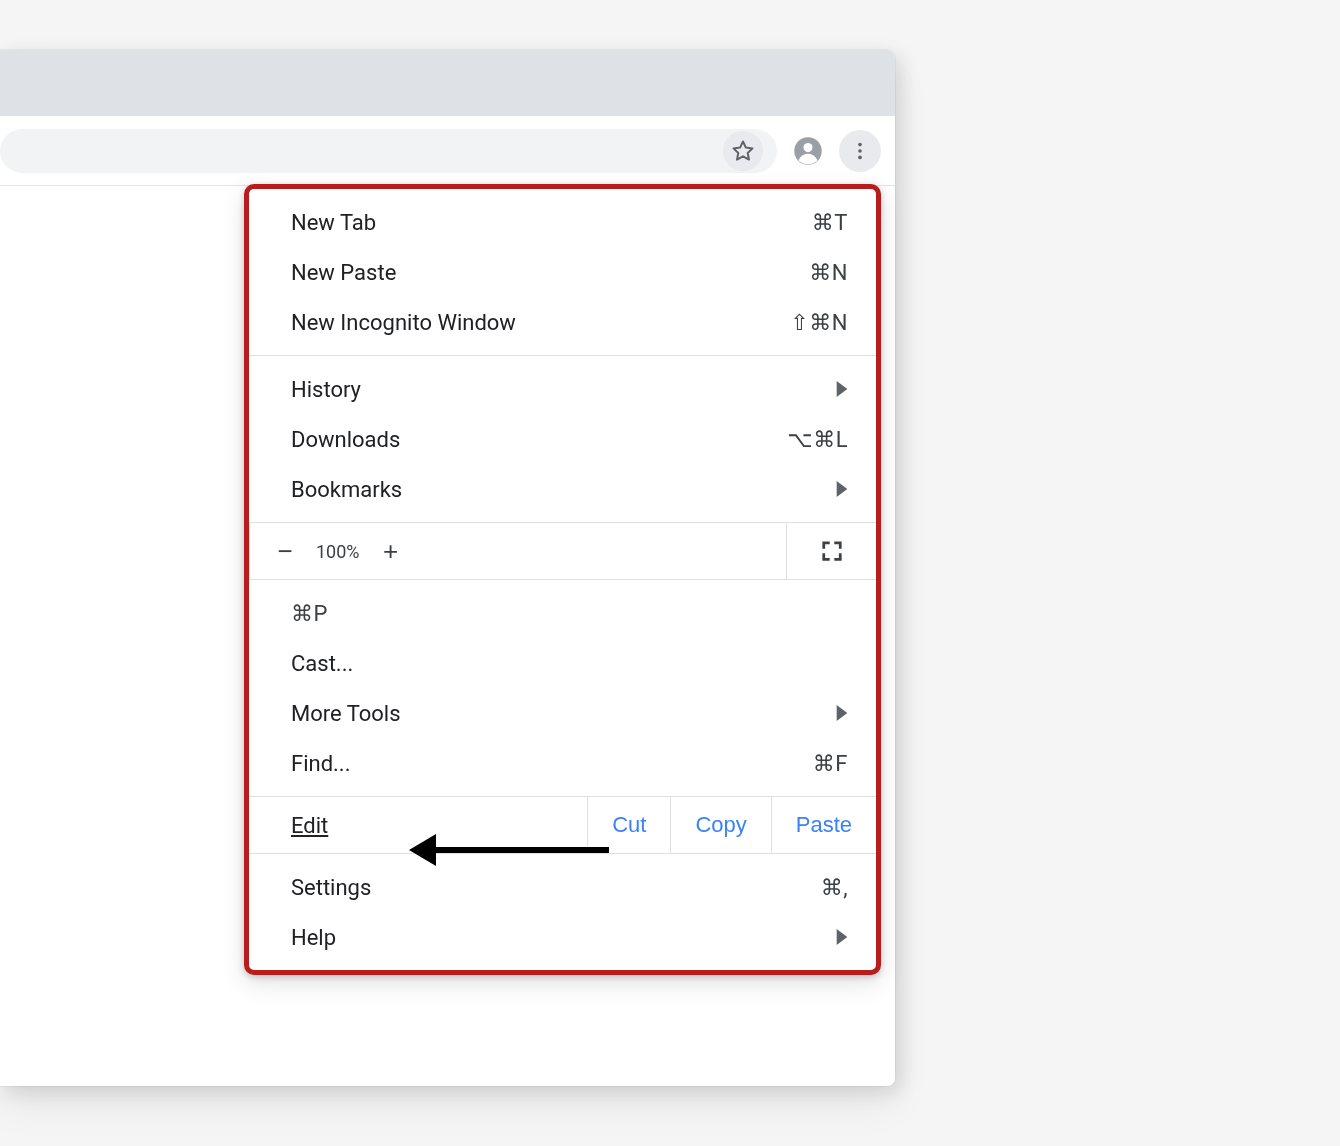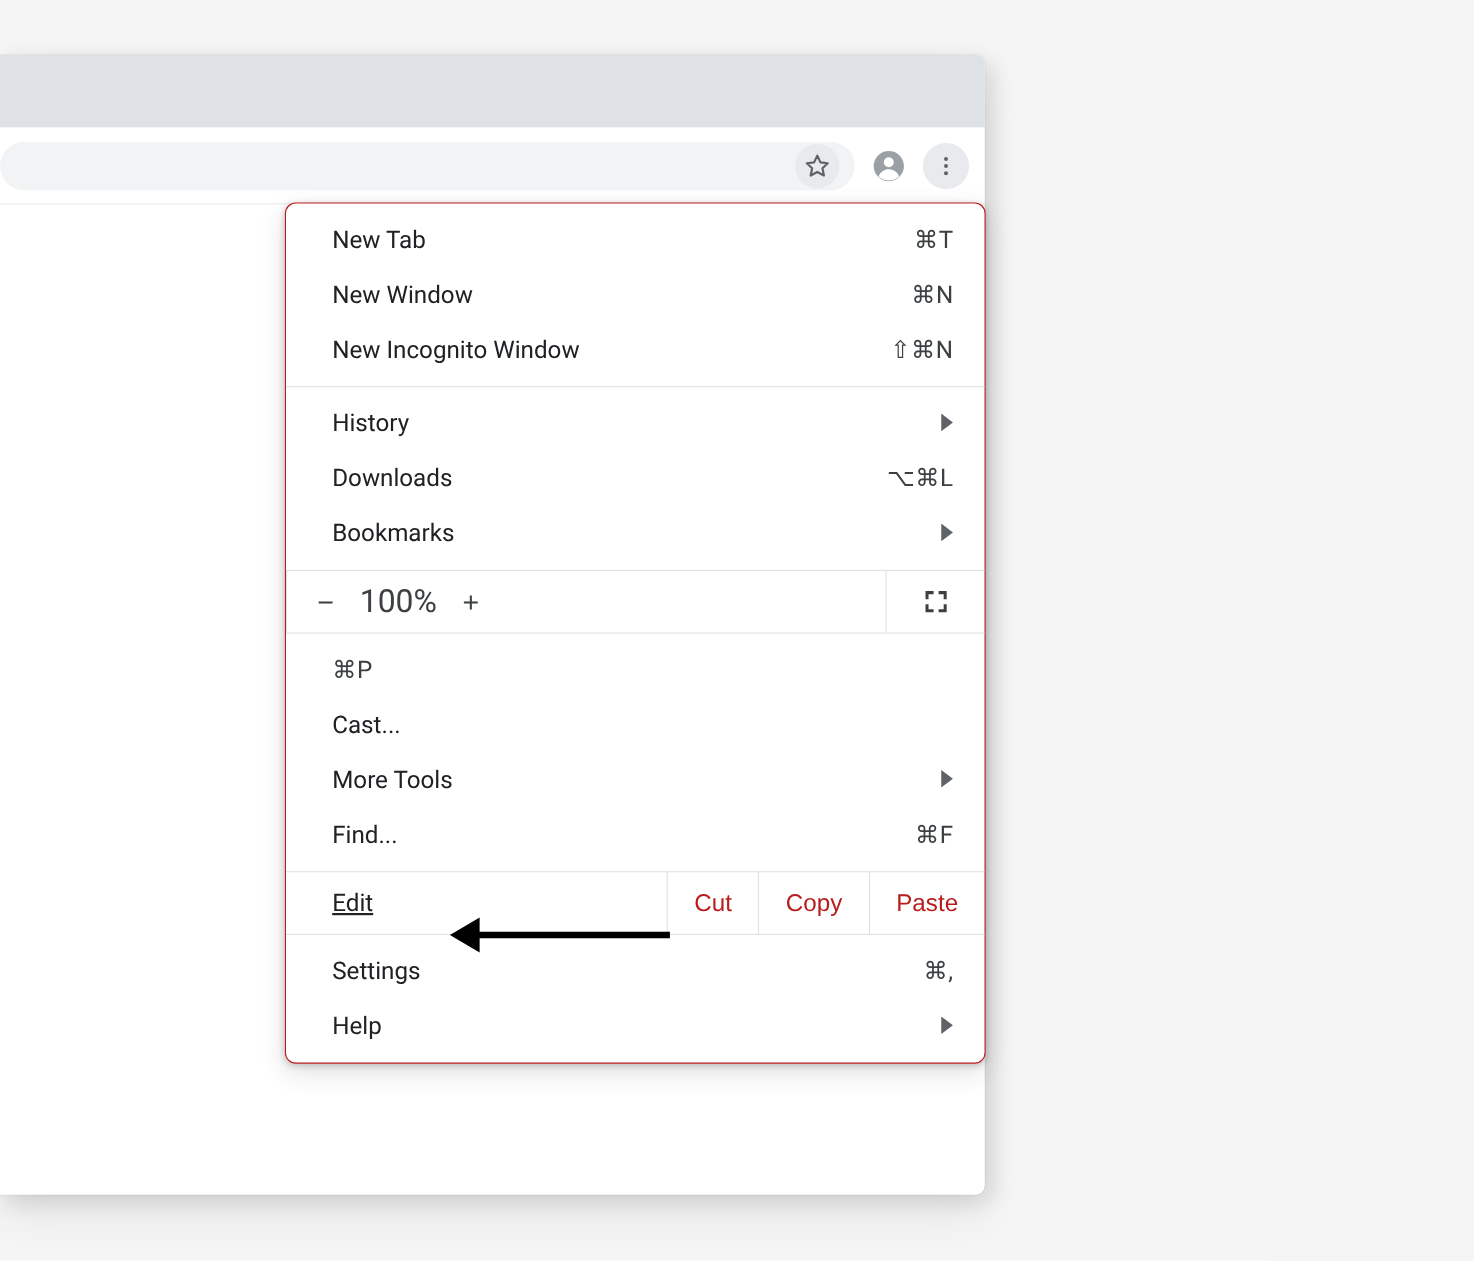--- a/index.html
+++ b/index.html
@@ -78,26 +78,26 @@
     height: 900px;
     background: #fff;
     position: relative;
     border-radius: 0 0 8px 0;
   }
 
   
   .menu {
     position: absolute;
     top: 184px;
-    left: 259px;
+    left: 244px;
     width: 637px;
     background: #fff;
     border-radius: 10px;
     box-shadow: 0 2px 6px rgba(0,0,0,0.18), 0 8px 24px rgba(0,0,0,0.12);
-    border: 1px solid #b91c1c;
+    border: 5px solid #b91c1c;
     font-size: 22px;
     color: #202124;
   }
 
   .menu-section { padding: 8px 0; }
 
   .menu-item {
     display: flex;
     align-items: center;
     height: 50px;
@@ -125,21 +125,21 @@
   .zoom-controls {
     display: flex; align-items: center; gap: 18px;
     padding: 0 22px;
     border-left: 1px solid #e0e0e0;
     height: 56px;
   }
   .zoom-controls .zbtn {
     font-size: 26px; color: #3c4043; width: 26px; text-align: center;
     background: none; border: none; cursor: pointer;
   }
-  .zoom-controls .zval { font-size: 29px; color: #3c4043; }
+  .zoom-controls .zval { font-size: 18px; color: #3c4043; }
   .fullscreen-cell {
     display: flex; align-items: center; justify-content: center;
     border-left: 1px solid #e0e0e0;
     width: 90px; height: 56px;
   }
   .fullscreen-cell svg { width: 22px; height: 22px; }
 
   .edit-row {
     display: grid;
     grid-template-columns: 1fr auto auto auto;
@@ -148,21 +148,21 @@
   }
   .edit-row .edit-label {
     display: flex; align-items: center;
     padding-left: 42px; height: 56px; text-decoration: underline;
   }
   .edit-row .ebtn {
     border-left: 1px solid #e0e0e0;
     height: 56px;
     padding: 0 24px;
     display: flex; align-items: center; justify-content: center;
-    font-size: 22px; color: #b91c1c;
+    font-size: 22px; color: #3b82f6;
     background: none; border-top: none; border-bottom: none; border-right: none;
     cursor: pointer;
   }
 
   .chevron svg { width: 12px; height: 16px; }
 
   
   .annotation-arrow {
     position: absolute;
     top: 820px;
@@ -206,21 +206,21 @@
 </div>
 
 <div class="menu">
 
   <div class="menu-section">
     <div class="menu-item">
       <span class="label">New Tab</span>
       <span class="shortcut">⌘T</span>
     </div>
     <div class="menu-item">
-      <span class="label">New Window</span>
+      <span class="label">New Paste</span>
       <span class="shortcut">⌘N</span>
     </div>
     <div class="menu-item">
       <span class="label">New Incognito Window</span>
       <span class="shortcut">⇧⌘N</span>
     </div>
   </div>
 
   <div class="menu-divider"></div>
 

